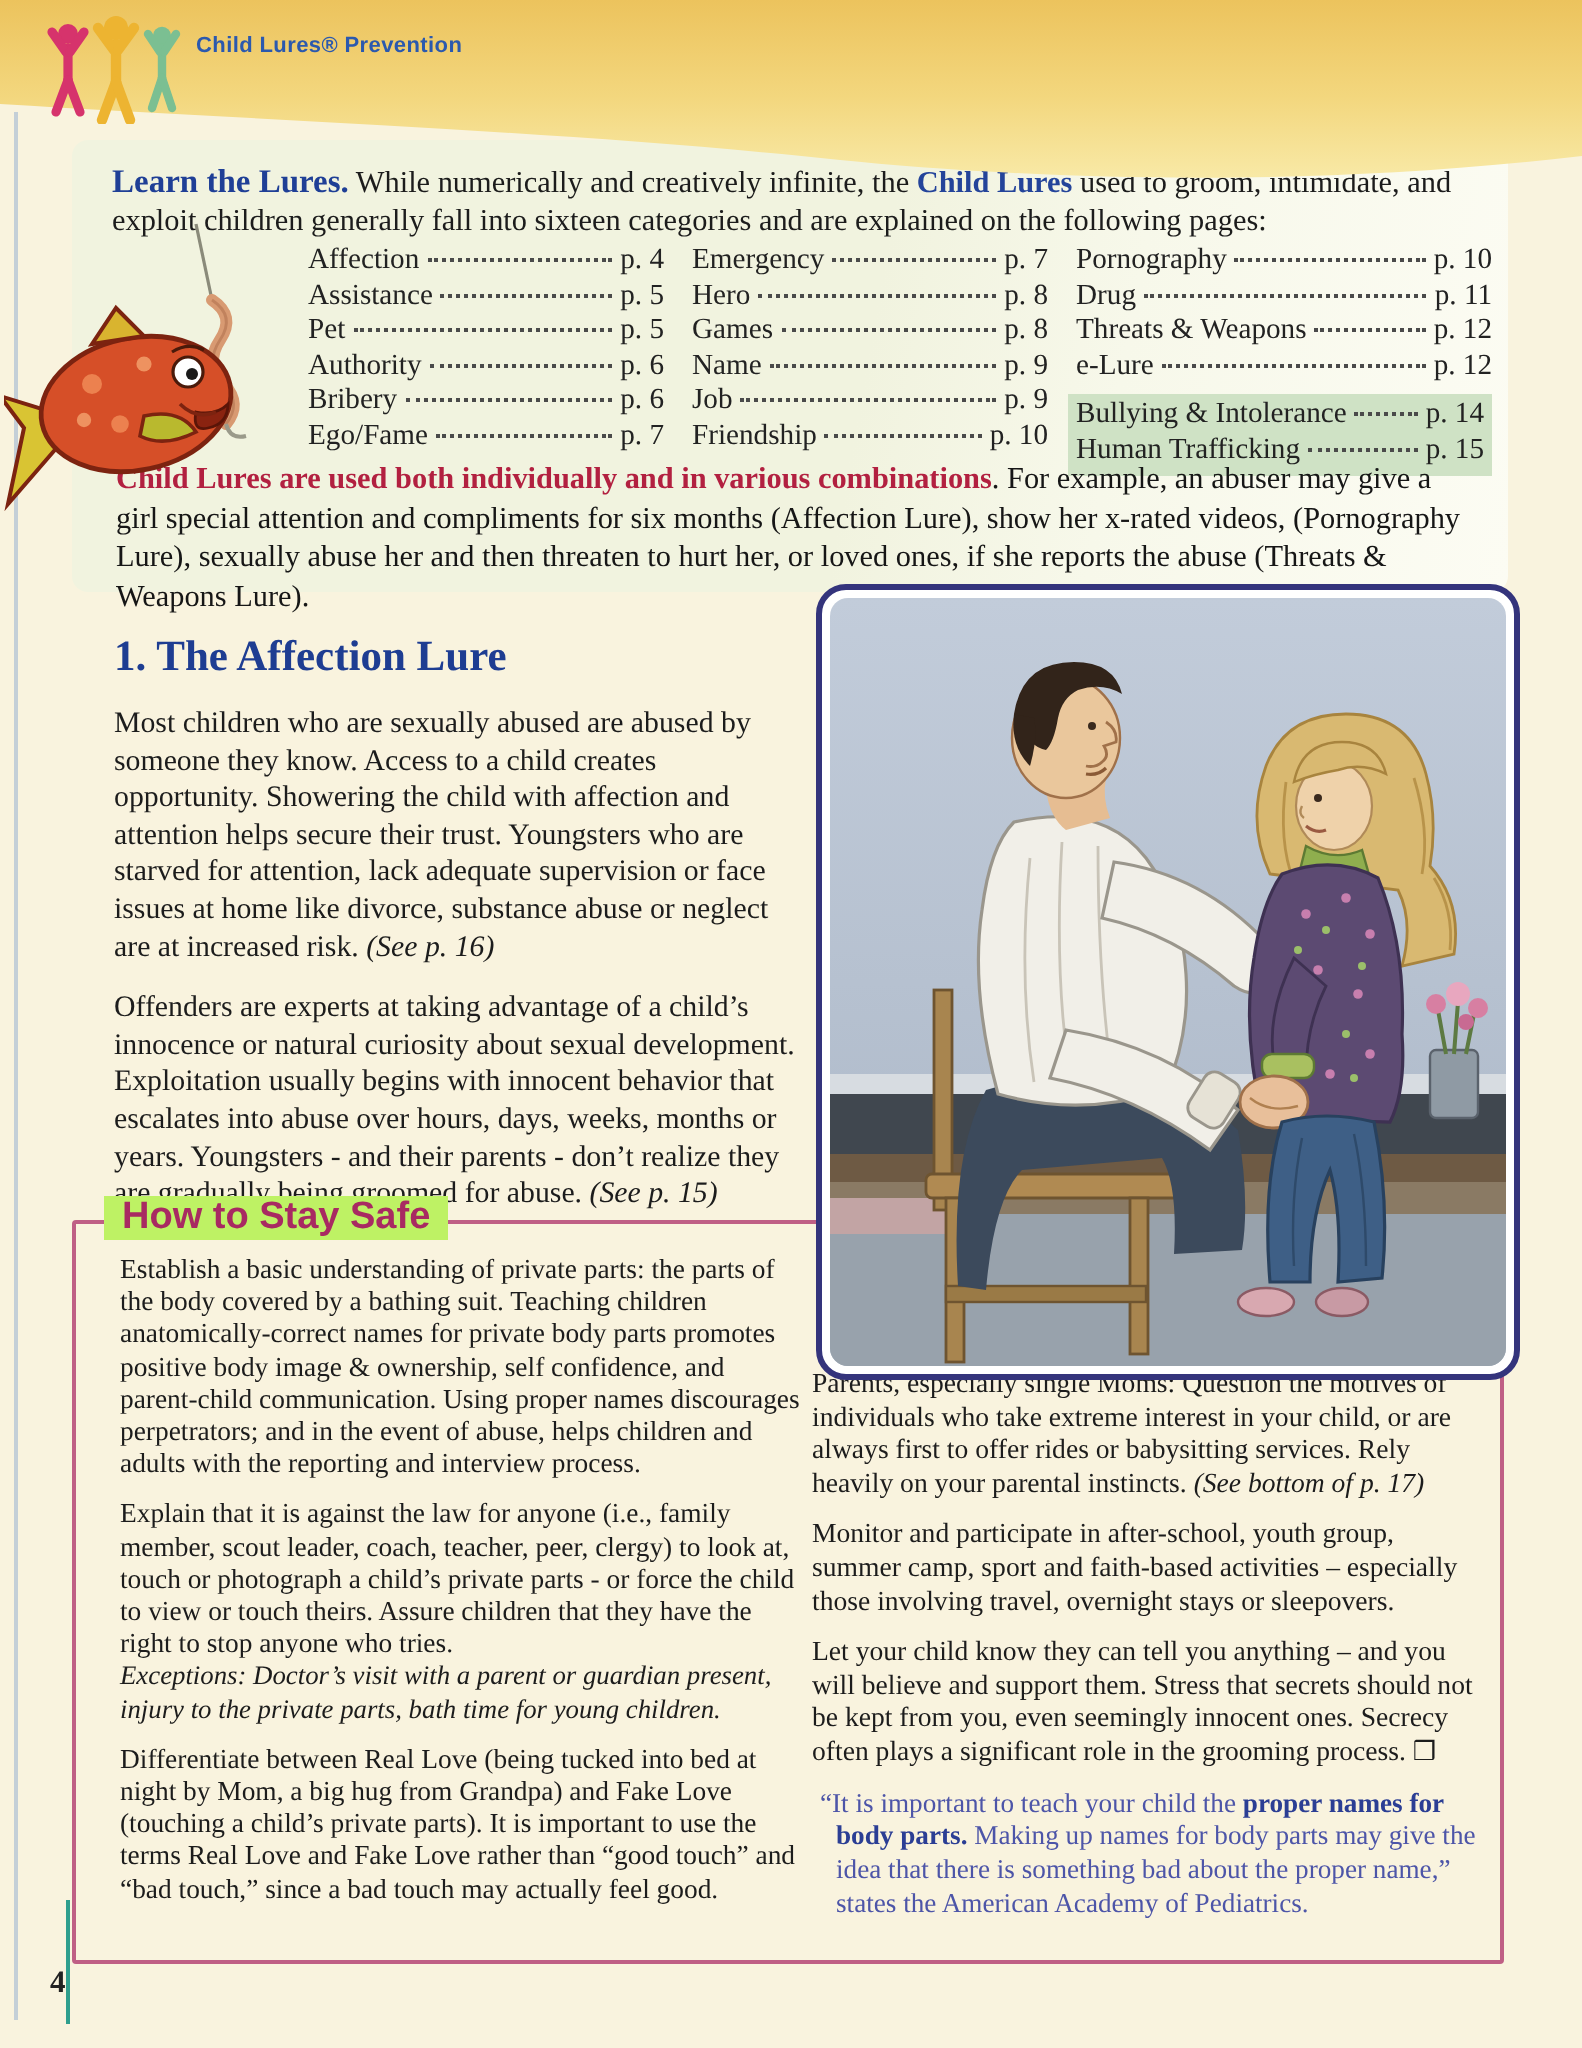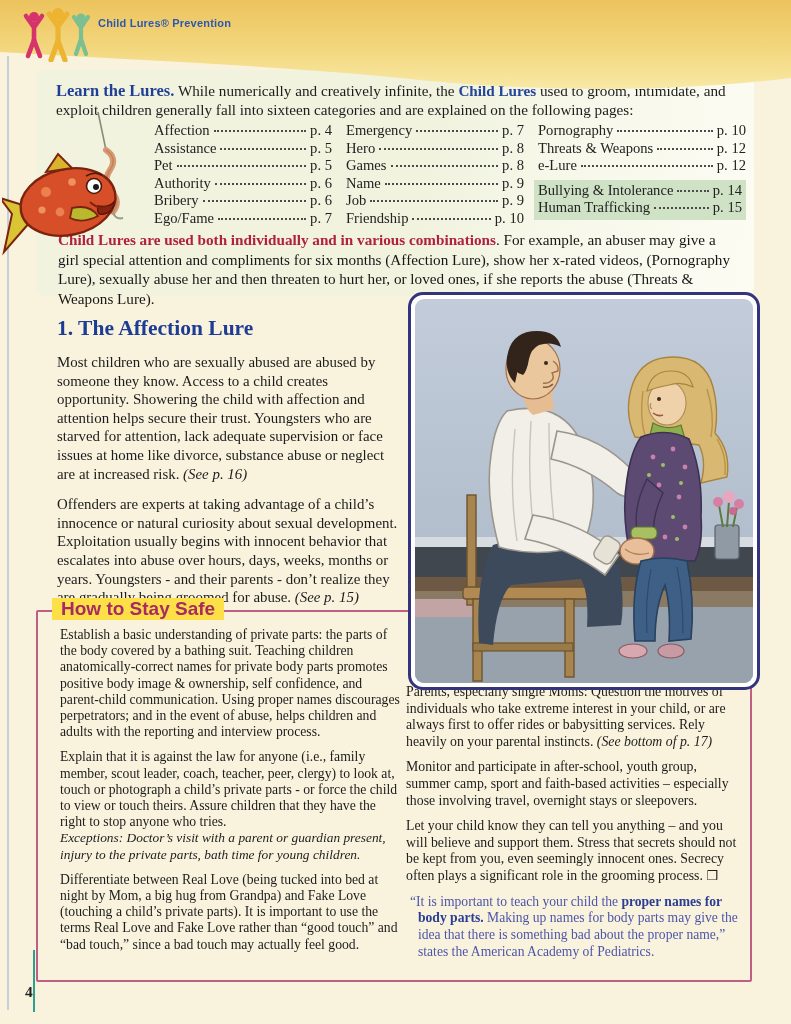--- a/index.html
+++ b/index.html
@@ -53,21 +53,21 @@
     background:#ffffff;border:3px solid #34347c;border-radius:15px;padding:4px;box-sizing:border-box;
   }
   .illus svg{display:block;border-radius:9px;}
   
   .safe-box{
     position:absolute;left:36px;top:610px;width:716px;height:372px;z-index:2;
     border:2px solid #bf5f85;border-radius:2px;box-sizing:border-box;
   }
   .safe-title{
     position:absolute;left:14px;top:-14px;
-    background:#fde047;padding:0 9px;
+    background:#bef264;padding:0 9px;
     font-family:"Liberation Sans", sans-serif;font-weight:bold;font-size:19px;color:#a82a62;
   }
   .safe-left{position:absolute;left:22px;top:15px;width:344px;font-size:13.7px;line-height:16.2px;}
   .safe-left p{margin:0 0 9px 0;}
   .exceptions{font-style:italic;font-size:13.4px;line-height:15.8px;}
   .safe-right{position:absolute;left:368px;top:72px;width:336px;font-size:13.8px;line-height:16.6px;}
   .safe-right p{margin:0 0 9px 0;}
   .end-mark{font-size:13px;}
   .quote{
     font-family:Liberation Serif, serif;color:#4d55a8;
@@ -194,20 +194,25 @@
             <span>Friendship</span>
             <span class="lure-dots"></span>
             <span class="lure-page">p. 10</span>
           </div>
       </div>
       <div class="lure-col c3">
         <div class="lure-row">
             <span>Pornography</span>
             <span class="lure-dots"></span>
             <span class="lure-page">p. 10</span>
+          </div>
+        <div class="lure-row">
+            <span>Drug</span>
+            <span class="lure-dots"></span>
+            <span class="lure-page">p. 11</span>
           </div>
         <div class="lure-row">
             <span>Threats &amp; Weapons</span>
             <span class="lure-dots"></span>
             <span class="lure-page">p. 12</span>
           </div>
         <div class="lure-row">
             <span>e-Lure</span>
             <span class="lure-dots"></span>
             <span class="lure-page">p. 12</span>

